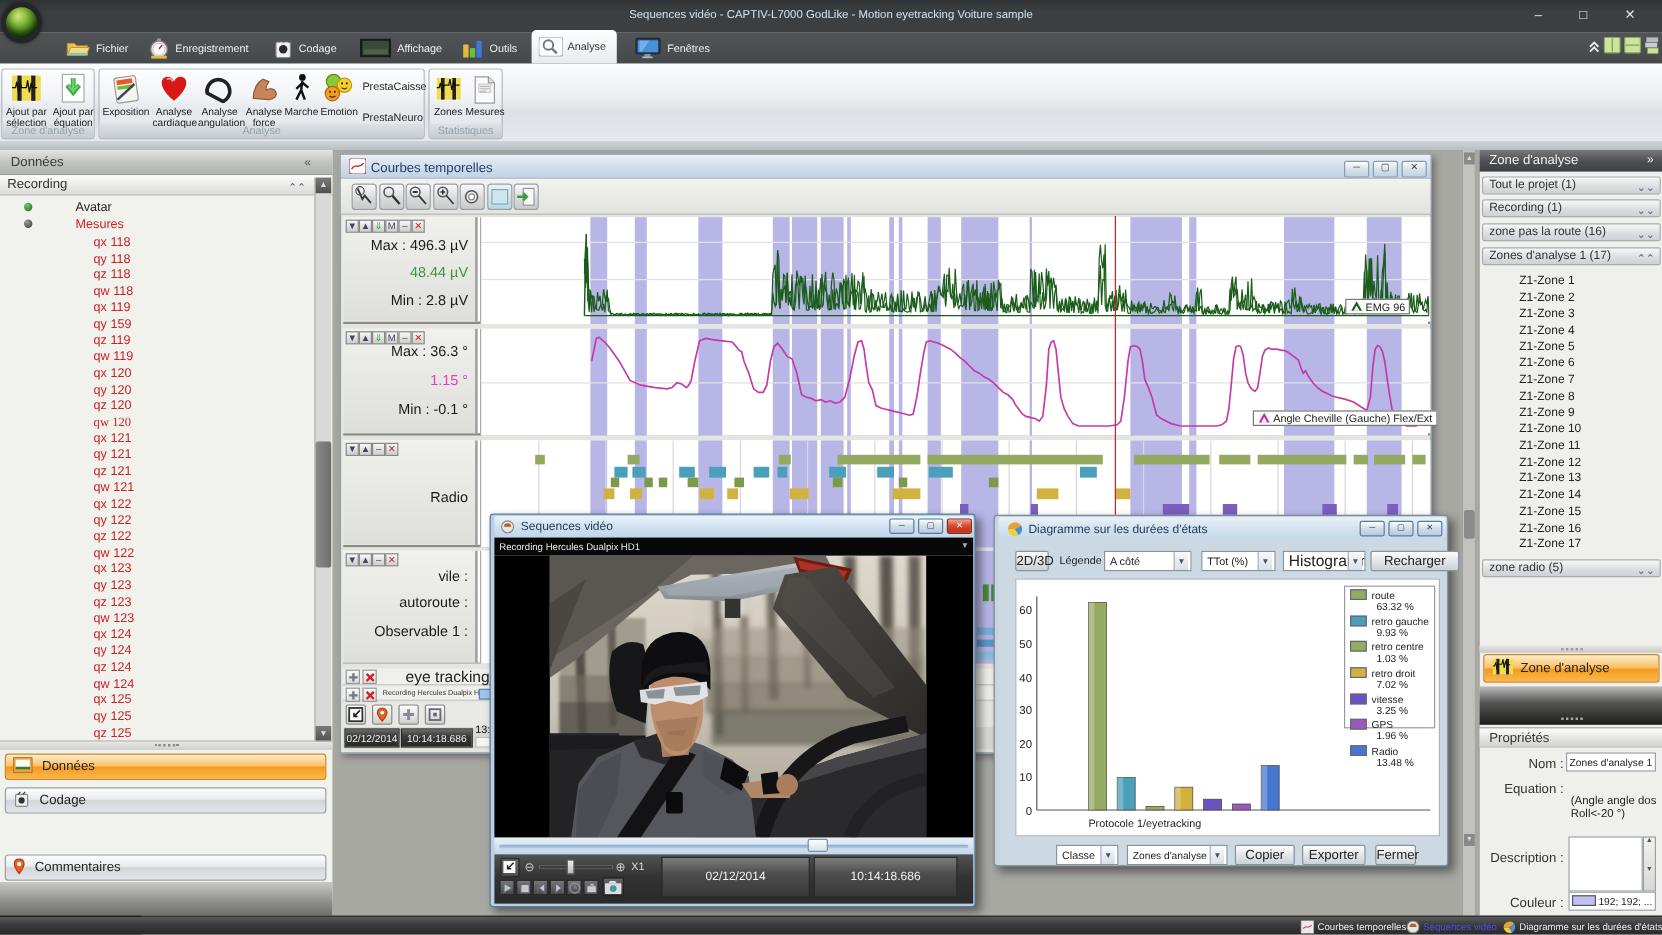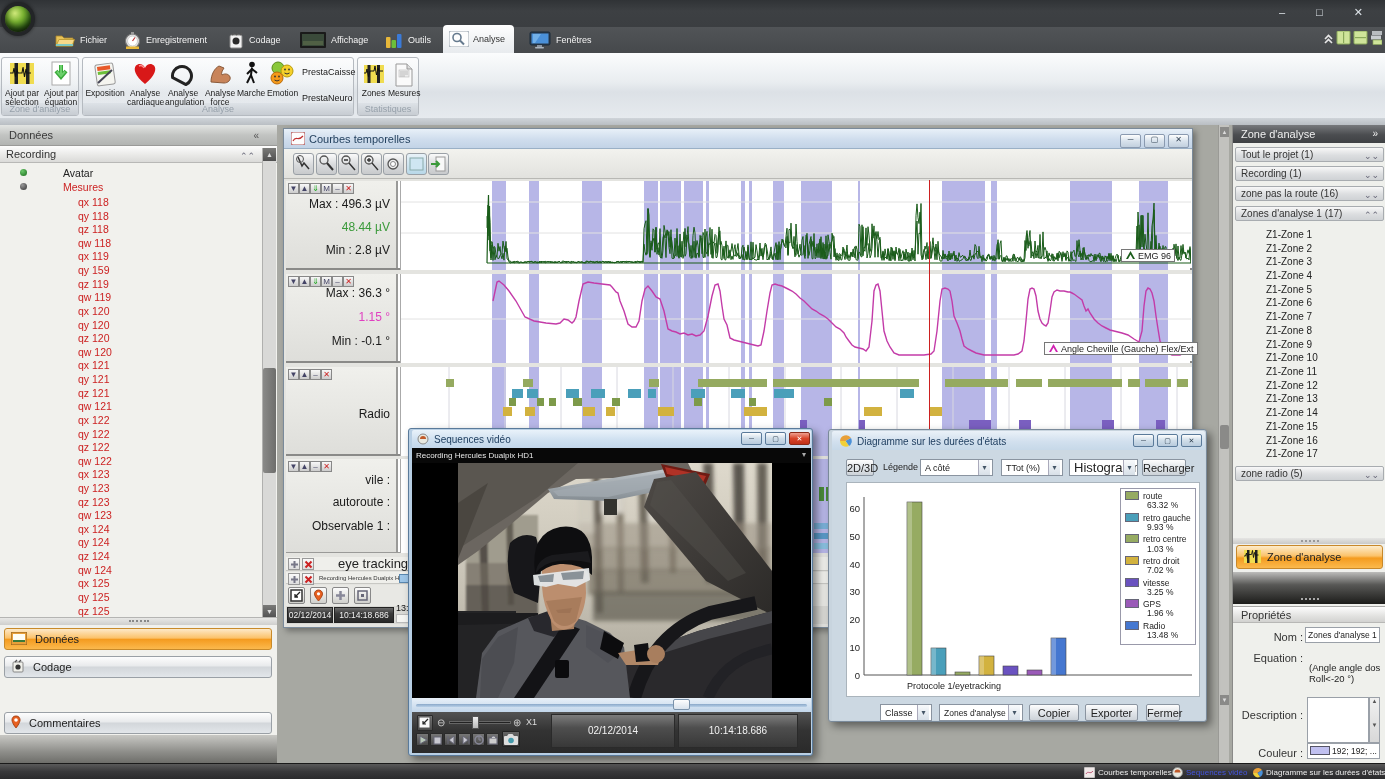--- a/index.html
+++ b/index.html
@@ -91,20 +91,21 @@
 .hcombo { position:absolute; height:17px; border:1px solid #8a94a0; background:#fff; font-size:9px; color:#222; line-height:16px; padding-left:4px; white-space:nowrap; overflow:hidden; }
 .hcombo:after { content:"\25BE"; position:absolute; right:2px; top:0; font-size:8px; color:#456; background:linear-gradient(#f8fafc,#d8e0e8); border-left:1px solid #aab; width:11px; text-align:center; height:15px; line-height:15px; }
 .hleg { position:relative; font-size:8.5px; color:#222; line-height:9.2px; margin:2.2px 0 0 4px; white-space:nowrap; }
 .hleg span { display:inline-block; width:14px; height:9px; border:1px solid #667; vertical-align:-1px; margin-right:4px; }
 .hleg i { font-style:normal; margin-left:22px; }
 </style>
 </head>
 <body>
 <div id="app">
   <div class="abs" id="titlebar"></div>
+  <div class="abs" id="titletext">Sequences vidéo - CAPTIV-L7000 GodLike - Motion eyetracking Voiture sample</div>
   <div class="abs" id="winbtns">–&nbsp;□&nbsp;✕</div>
   <div class="abs" id="tabrow"></div>
   <div class="abs" id="orb"></div>
 
   <div class="abs tab" style="left:55px;align-items:center;">
     <svg class="ticon" width="20" height="15">
         <path d="M1 4 L1 13 L18 13 L18 5 L9 5 L7 3 L1 3 Z" fill="#e8c35a" stroke="#a8842a" stroke-width=".8"></path>
         <path d="M1 13 L4 6.5 L19.5 6.5 L17 13 Z" fill="#f5d98a" stroke="#b8942a" stroke-width=".8"></path>
         <rect x="1" y="11" width="17" height="2" fill="#7ec8c0"></rect>
       </svg>
@@ -259,21 +260,21 @@
     <div class="lrow" style="left:78px; top:85px;">qy 118</div>
     <div class="lrow" style="left:78px; top:98px;">qz 118</div>
     <div class="lrow" style="left:78px; top:112px;">qw 118</div>
     <div class="lrow" style="left:78px; top:125px;">qx 119</div>
     <div class="lrow" style="left:78px; top:139px;">qy 159</div>
     <div class="lrow" style="left:78px; top:153px;">qz 119</div>
     <div class="lrow" style="left:78px; top:166px;">qw 119</div>
     <div class="lrow" style="left:78px; top:180px;">qx 120</div>
     <div class="lrow" style="left:78px; top:194px;">qy 120</div>
     <div class="lrow" style="left:78px; top:207px;">qz 120</div>
-    <div class="lrow" style="left:78px; top:221px;">qw 120</div>
+    <div class="lrow" style="left:78px; top:221px;font-family:Liberation Serif, serif;">qw 120</div>
     <div class="lrow" style="left:78px; top:234px;">qx 121</div>
     <div class="lrow" style="left:78px; top:248px;">qy 121</div>
     <div class="lrow" style="left:78px; top:262px;">qz 121</div>
     <div class="lrow" style="left:78px; top:275px;">qw 121</div>
     <div class="lrow" style="left:78px; top:289px;">qx 122</div>
     <div class="lrow" style="left:78px; top:303px;">qy 122</div>
     <div class="lrow" style="left:78px; top:316px;">qz 122</div>
     <div class="lrow" style="left:78px; top:330px;">qw 122</div>
     <div class="lrow" style="left:78px; top:343px;">qx 123</div>
     <div class="lrow" style="left:78px; top:357px;">qy 123</div>
@@ -853,21 +854,21 @@
       <div class="vbt" style="left:301px; top:3px;">─</div>
       <div class="vbt" style="left:325px; top:3px;">▢</div>
       <div class="vbt" style="left:349px; top:3px;">✕</div>
     </div>
     <div class="abs" style="left:3px; top:20px; width:373px; height:270px; background:#ccd8e2;">
       <div class="hbtn" style="left:14px; top:9px; width:28px;">2D/3D</div>
       <span style="position:absolute; left:51px; top:12px; font-size:9px; color:#222;">Légende</span>
       <div class="hcombo" style="left:88px; top:9px; width:73px;">A côté</div>
       <div class="hcombo" style="left:169px; top:9px; width:62px;">TTot (%)</div>
       <div class="hcombo" style="left:237px; top:9px; width:69px; font-size:13px;">Histogramme</div>
-      <div class="hbtn" style="left:310px; top:9px; width:44px;text-align:center;">Recharger</div>
+      <div class="hbtn" style="left:310px; top:9px; width:74px;text-align:center;">Recharger</div>
       <div class="abs" style="left:14px; top:32px; width:354px; height:215px; background:#fff; border:1px solid #aab4bc;">
         <svg width="352" height="211">
           <g font-family="Liberation Sans, sans-serif" font-size="10" fill="#222">
             <text x="26" y="226" text-anchor="end" font-size="0"> </text>
           </g>
           <line x1="17" y1="14" x2="17" y2="192" stroke="#555"></line>
           <line x1="17" y1="192" x2="345" y2="192" stroke="#555"></line>
           <g font-family="Liberation Sans, sans-serif" font-size="9.5" fill="#222" text-anchor="end">
             <text x="13" y="196">0</text>
               <text x="13" y="168">10</text>
@@ -889,21 +890,21 @@
             <rect x="180" y="187" width="15" height="5" fill="#9a5ab8"></rect>
             <rect x="204" y="155" width="15" height="37" fill="#4577d0"></rect>
           </g>
           <g>
             <rect x="60" y="19" width="5" height="173" fill="#fff" opacity=".25"></rect>
             <rect x="84" y="165" width="5" height="27" fill="#fff" opacity=".25"></rect>
             <rect x="132" y="173" width="5" height="19" fill="#fff" opacity=".25"></rect>
             <rect x="204" y="155" width="5" height="37" fill="#fff" opacity=".25"></rect>
           </g>
         </svg>
-        <div class="abs" style="left:273px; top:5px; width:76px; height:157px; border:1px solid #99a; background:#fff;">
+        <div class="abs" style="left:273px; top:5px; width:76px; height:119px; border:1px solid #99a; background:#fff;">
           <div class="hleg"><span style="background:#96ab62;"></span>route<br><i>63.32 %</i></div>
           <div class="hleg"><span style="background:#4a9fba;"></span>retro gauche<br><i>9.93 %</i></div>
           <div class="hleg"><span style="background:#96ab62;"></span>retro centre<br><i>1.03 %</i></div>
           <div class="hleg"><span style="background:#d2b23f;"></span>retro droit<br><i>7.02 %</i></div>
           <div class="hleg"><span style="background:#6a52c0;"></span>vitesse<br><i>3.25 %</i></div>
           <div class="hleg"><span style="background:#9a5ab8;"></span>GPS<br><i>1.96 %</i></div>
           <div class="hleg"><span style="background:#4577d0;"></span>Radio<br><i>13.48 %</i></div>
         </div>
       </div>
       <div class="hcombo" style="left:48px; top:254px; width:52px;">Classe</div>

